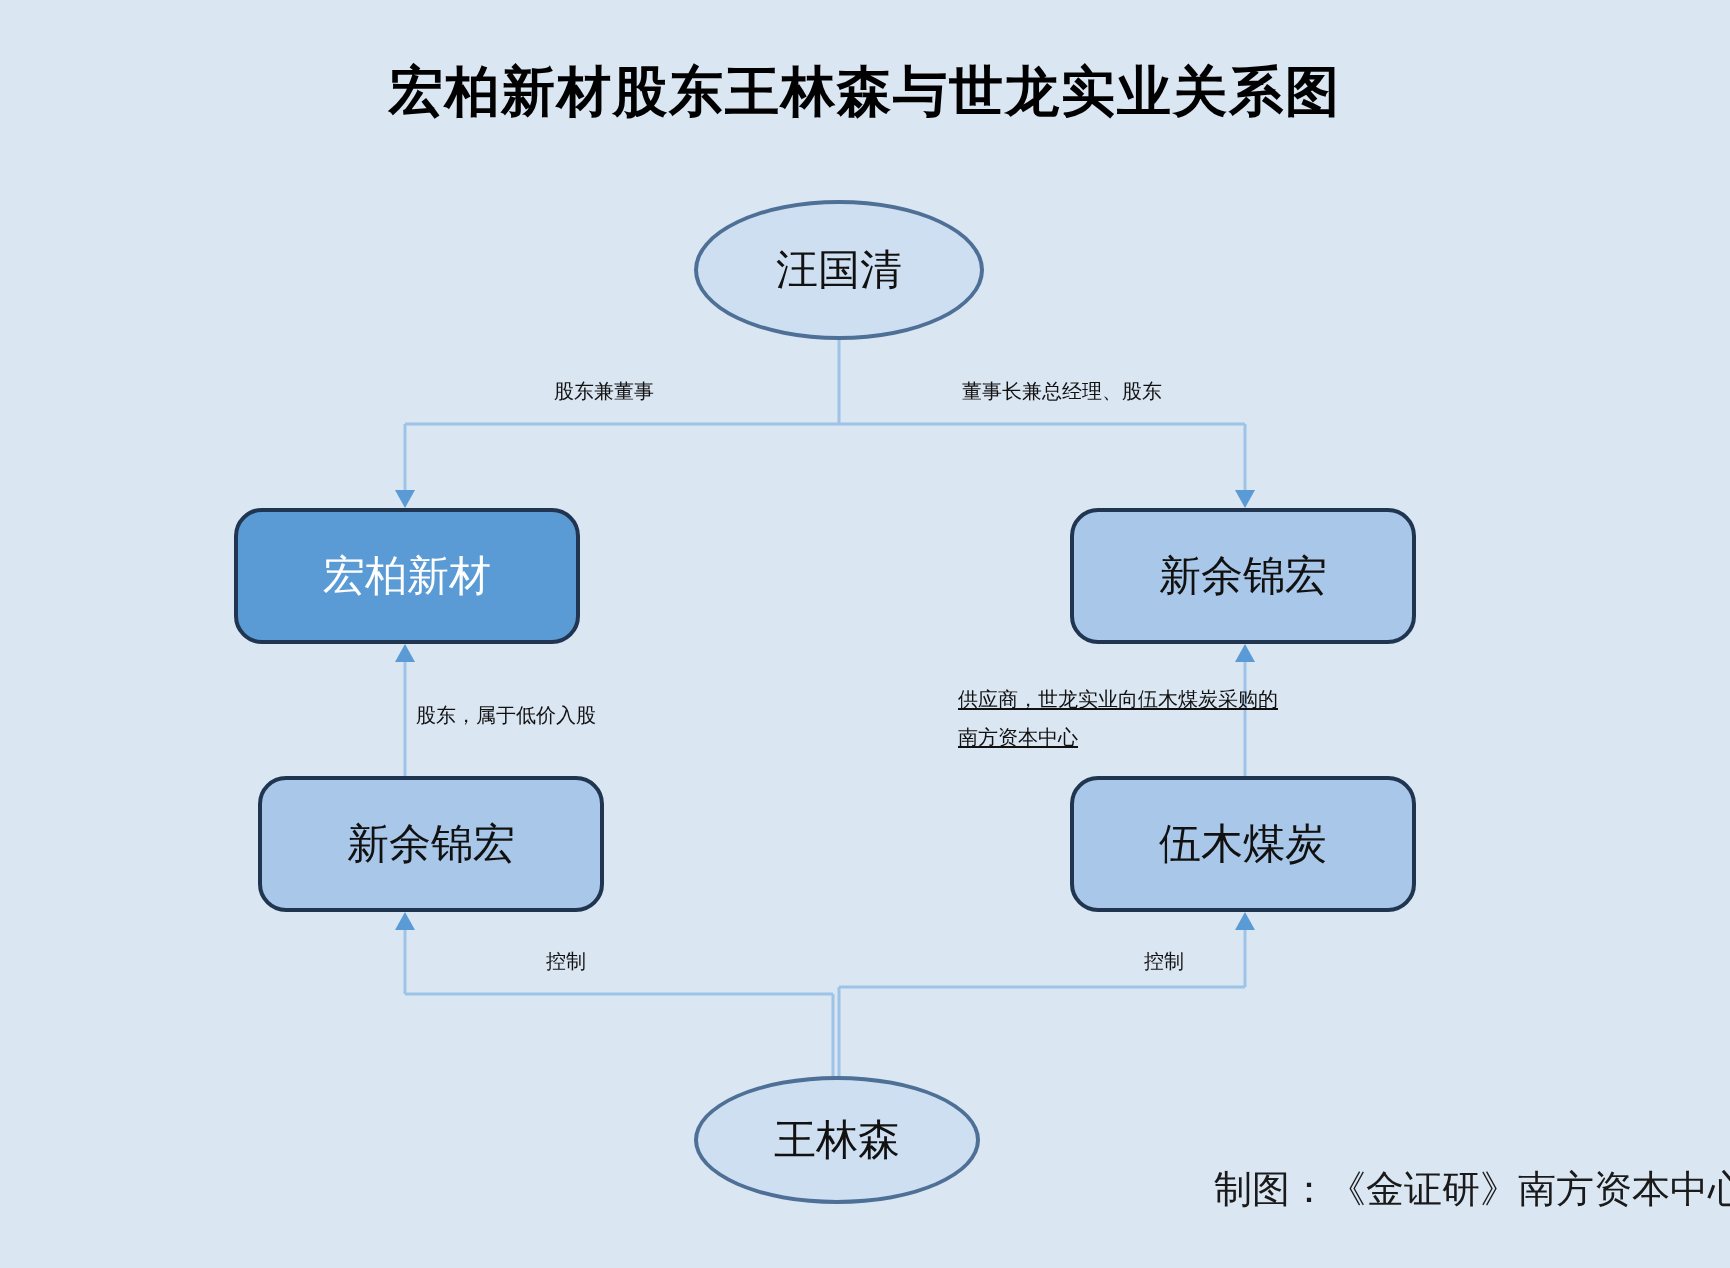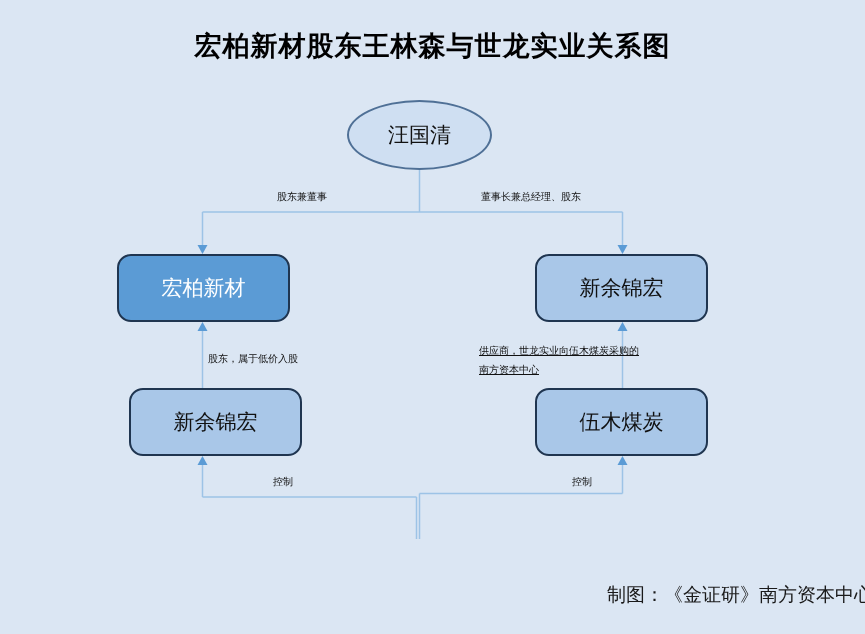--- a/index.html
+++ b/index.html
@@ -140,16 +140,19 @@
   <div class="node box pos-box-xinyu">
     <span>新余锦宏</span>
   </div>
   <div class="node box pos-box-wumu">
     <span>伍木煤炭</span>
   </div>
 
   <div class="edge-label lbl-control-left">控制</div>
   <div class="edge-label lbl-control-right">控制</div>
 
+  <div class="node ellipse pos-ellipse-bottom">
+    <span>王林森</span>
+  </div>
 
   <div class="credit">制图：《金证研》南方资本中心</div>
 
 </div>
 
 </body></html>

